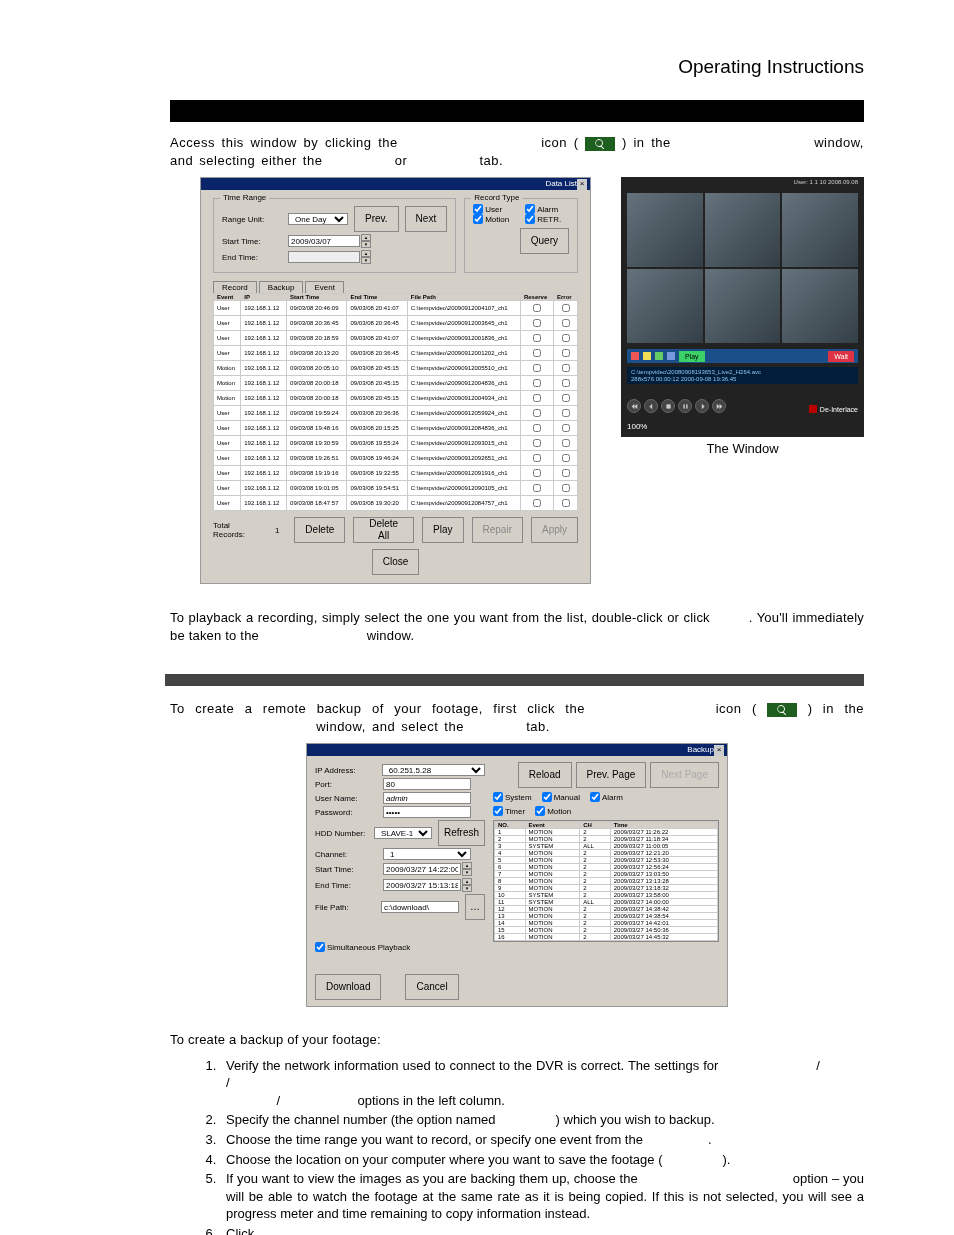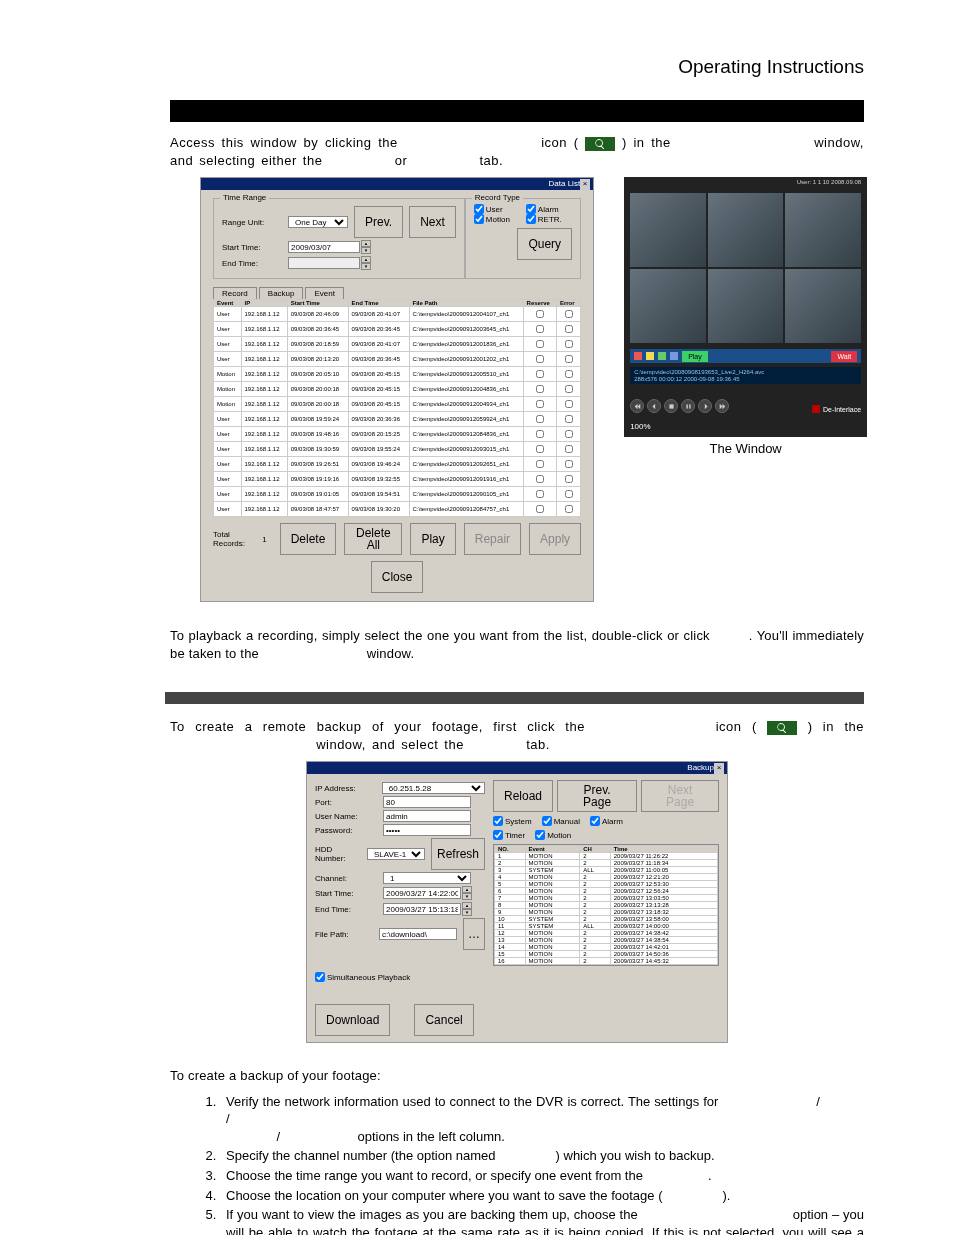--- a/index.html
+++ b/index.html
@@ -13,21 +13,21 @@
 .figrow{display:flex;gap:30px;margin:8px 0 4px 30px}
 .win{background:#D4D0C8;border:1px solid #999;font-size:8px;position:relative}
 .win .tb{background:#0A246A;color:#fff;height:12px;font-size:8px;padding:0 3px;line-height:12px;display:flex;justify-content:flex-end}
 .win .tb .x{background:#ccc;color:#000;width:10px;text-align:center;line-height:10px;margin-top:1px}
 .play .panel{padding:8px 12px 4px 12px}
 .fs{border:1px solid #aaa;padding:5px 8px 6px 8px;margin-bottom:4px;position:relative}
 .fs .lg{position:absolute;top:-6px;left:6px;background:#D4D0C8;padding:0 3px;font-size:8px}
 .row{display:flex;align-items:center;gap:6px;margin:2px 0}
 .row label{width:60px;font-size:8px}
 .inp, select.inp{font-size:8px;border:1px solid #888;background:#fff;height:12px;padding:0 2px;box-sizing:border-box}
-.btn{font-size:12px;border:1px solid #888;background:#D4D0C8;height:32px;padding:0 10px;line-height:12px}
+.btn{font-size:10px;border:1px solid #888;background:#D4D0C8;height:26px;padding:0 10px;line-height:12px}
 .chk{font-size:8px;display:flex;align-items:center;gap:2px}
 .chk input{margin:0;width:10px;height:10px}
 .tabs{display:flex;gap:2px;margin-top:4px}
 .tabs div{border:1px solid #888;border-bottom:none;background:#D4D0C8;padding:1px 8px;font-size:8px}
 .gridtbl{width:100%;border-collapse:collapse;font-size:6px;background:#fff}
 .gridtbl th,.gridtbl td{border:1px solid #ccc;padding:0 3px;white-space:nowrap;text-align:left}
 .gridtbl th{background:#D4D0C8}
 .gridtbl td.c{text-align:center}
 .bb{display:flex;gap:8px;justify-content:center;align-items:center;margin:6px 0 4px 0}
 .bb label{font-size:8px}
@@ -96,21 +96,21 @@
     </div>
 
     <div class="figrow">
 
       <div class="win play" style="width:420px">
         <div class="tb">
             <span>Data List</span>
             <span class="x">×</span>
           </div>
         <div class="panel">
-          <div style="display:flex;">
+          <div style="display:flex;gap:8px">
             <div class="fs" style="flex:1.5">
               <span class="lg">Time Range</span>
               <div class="row">
                 <label>Range Unit:</label>
                 <select class="inp" style="width:60px"><option>One Day</option></select>
                 <button class="btn">Prev.</button>
                 <button class="btn">Next</button>
               </div>
               <div class="row">
                 <label>Start Time:</label>
@@ -427,21 +427,21 @@
           <div class="row">
               <label>IP Address:</label>
               <select class="inp" style="width:105px"><option>60.251.5.28</option></select>
             </div>
           <div class="row">
               <label>Port:</label>
               <input class="inp" style="width: 88px;" value="80">
             </div>
           <div class="row">
               <label>User Name:</label>
-              <input class="inp" style="width: 88px;" value="admin">
+              <input class="inp" style="width: 88px; font-style: italic;" value="admin">
             </div>
           <div class="row">
               <label>Password:</label>
               <input class="inp" style="width: 88px;" type="password" value="•••••">
             </div>
           <div class="row">
               <label>HDD Number:</label>
               <select class="inp" style="width:58px"><option>SLAVE-1</option></select>
               <button class="btn" style="padding:0 5px">Refresh</button>
             </div>

